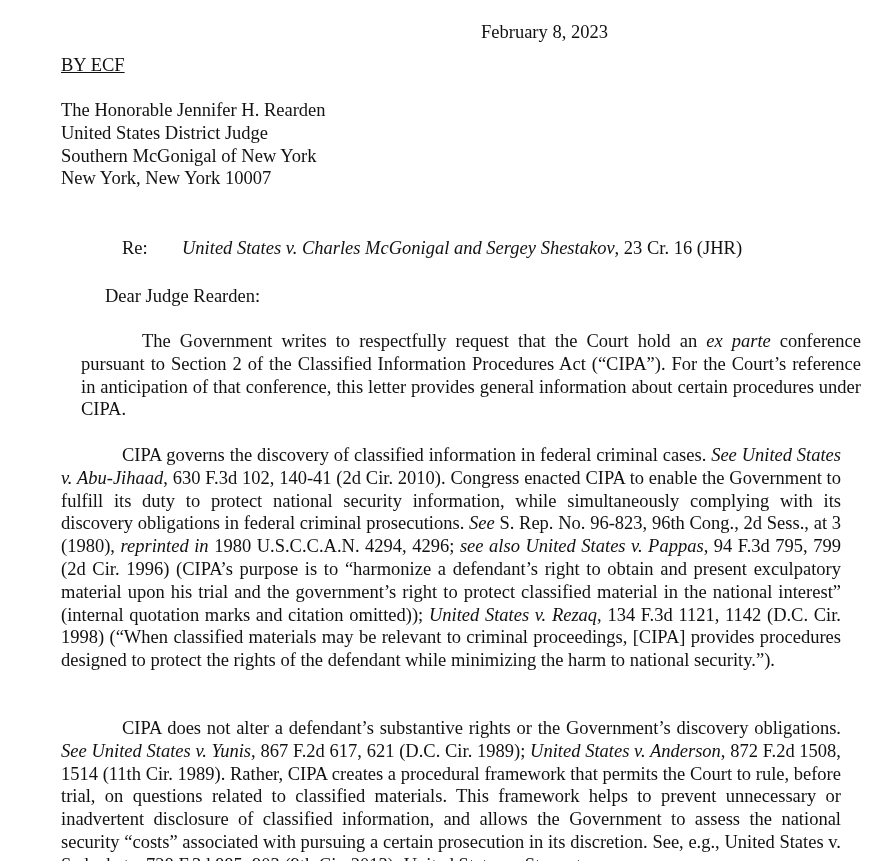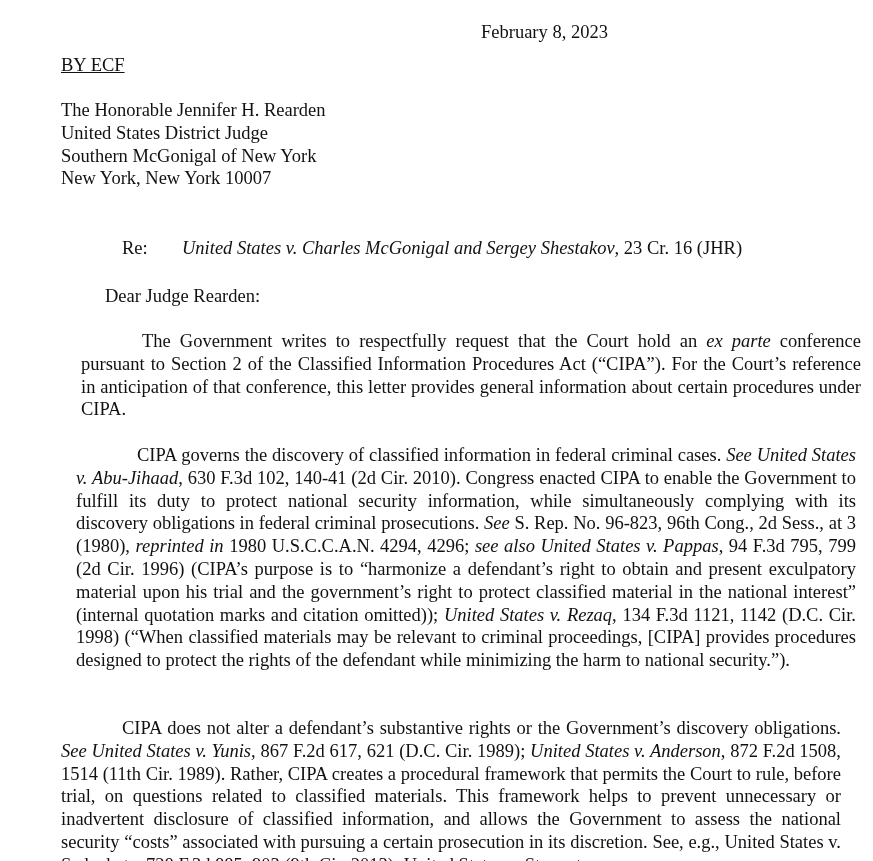--- a/index.html
+++ b/index.html
@@ -60,21 +60,21 @@
     margin-left: 44px;
   }
   .para {
     position: absolute;
     left: 0;
     width: 780px;
     text-align: justify;
     text-indent: 61px;
   }
   .p1 { top: 330px; margin-left: 20px; }
-  .p2 { top: 444px; margin-left: 15px; }
+  .p2 { top: 444px; }
   .p3 { top: 717px; }
   .para span.it { font-style: italic; }
 </style>
 </head>
 <body>
 
 <div class="page">
   <div class="date">February 8, 2023</div>
 
   <div class="by-ecf">BY ECF</div>

